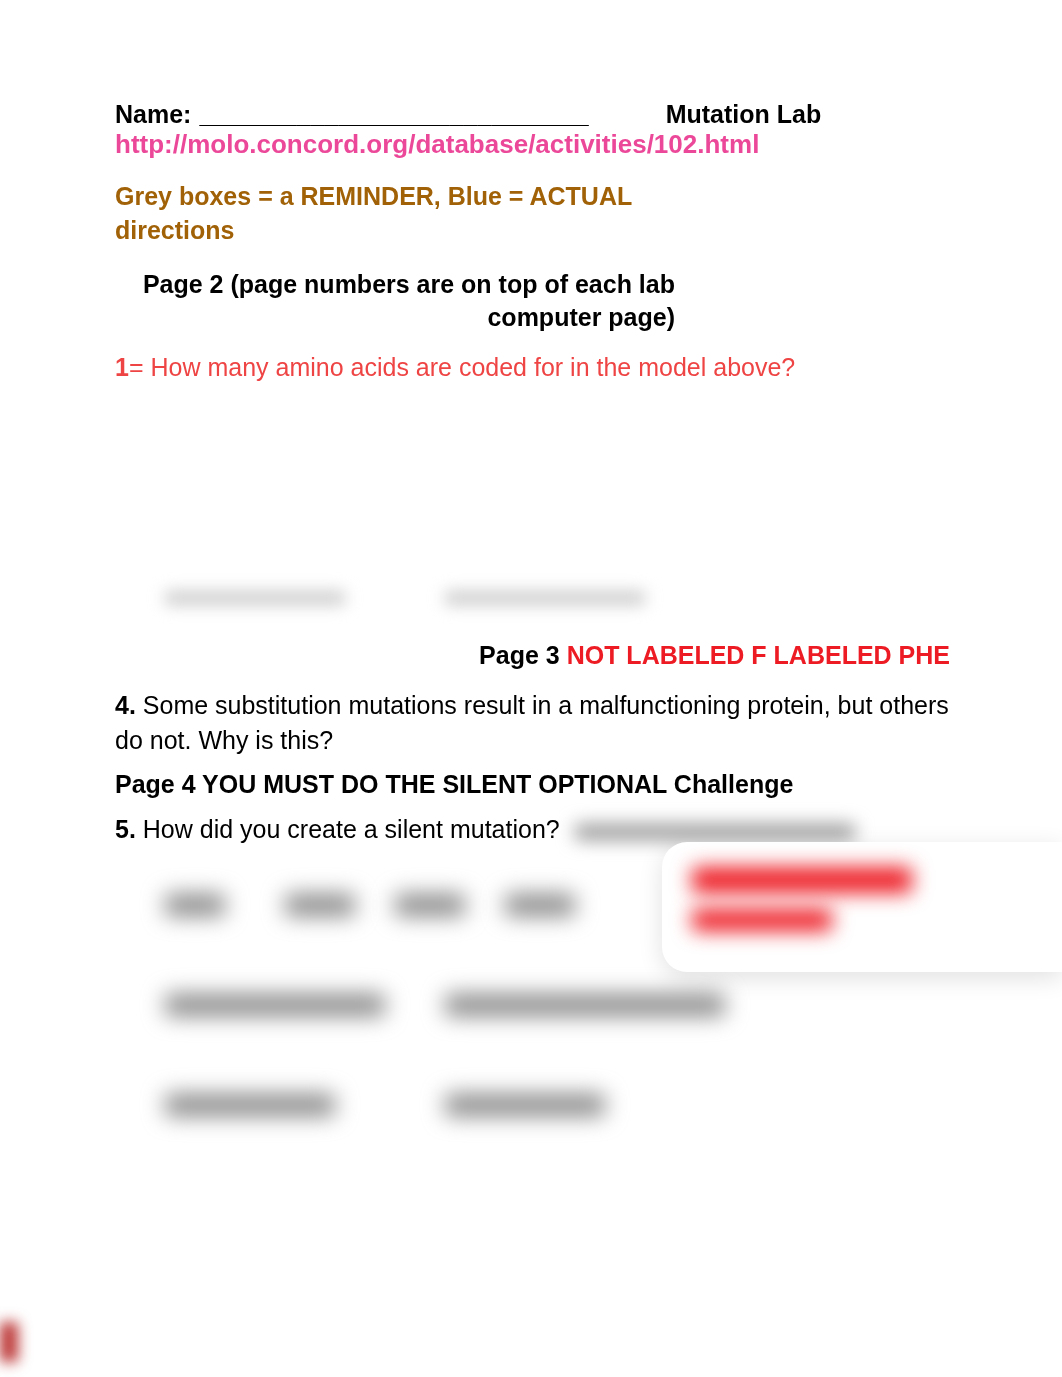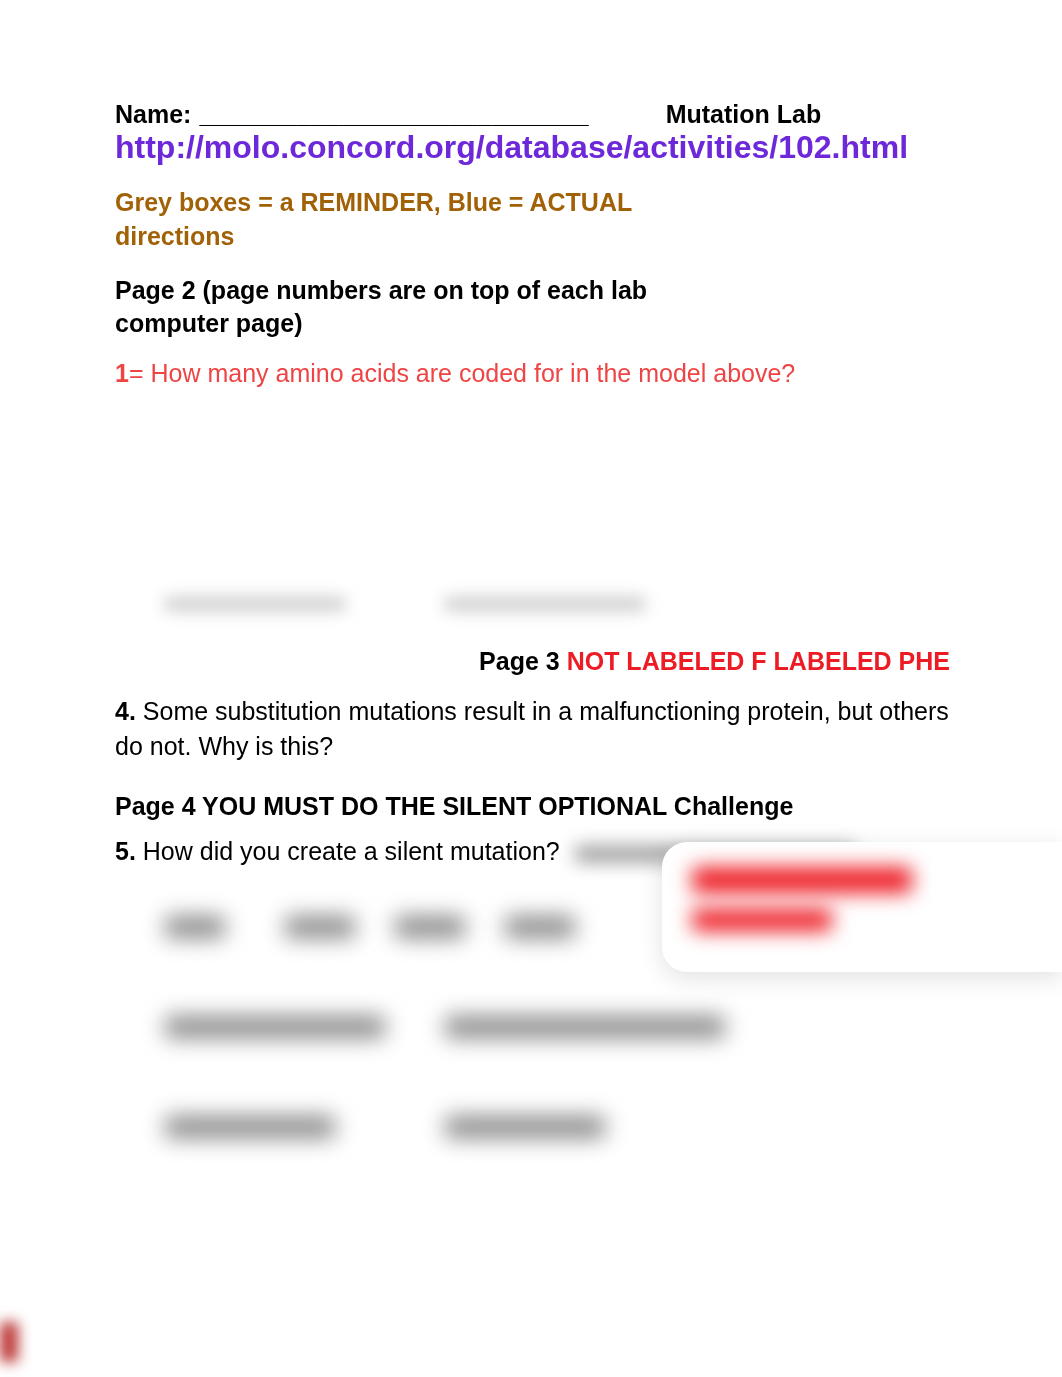--- a/index.html
+++ b/index.html
@@ -29,40 +29,41 @@
     .name-label {
       margin-right: 8px;
     }
     .name-blank {
       letter-spacing: 0;
     }
     .title-right {
       margin-left: 70px;
     }
     .url-line {
-      font-size: 32px;
-      font-weight: bold;
-      color: #6d28d9;
+      font-size: 26px;
+      font-weight: bold;
+      color: #ec4899;
       margin-bottom: 20px;
     }
     .red-note {
       font-size: 25px;
       font-weight: bold;
       color: #a16207;
       line-height: 1.35;
       margin-bottom: 20px;
       max-width: 560px;
     }
     .page-heading {
       font-size: 25px;
       font-weight: bold;
       color: #000;
       line-height: 1.35;
       margin-bottom: 16px;
       max-width: 560px;
+      text-align: right;
     }
     .question {
       font-size: 25px;
       color: #ef4444;
       line-height: 1.35;
       margin-bottom: 16px;
     }
     .question .q-num {
       font-weight: bold;
     }
@@ -89,21 +90,21 @@
       margin-bottom: 18px;
       text-align: right;
     }
     .page3-heading .red {
       color: #ed1c24;
     }
     .q4 {
       font-size: 25px;
       color: #000;
       line-height: 1.4;
-      margin-bottom: 28px;
+      margin-bottom: 12px;
     }
     .q4 .q-num {
       font-weight: bold;
     }
     .page4-heading {
       font-size: 25px;
       font-weight: bold;
       color: #000;
       margin-bottom: 16px;
     }

